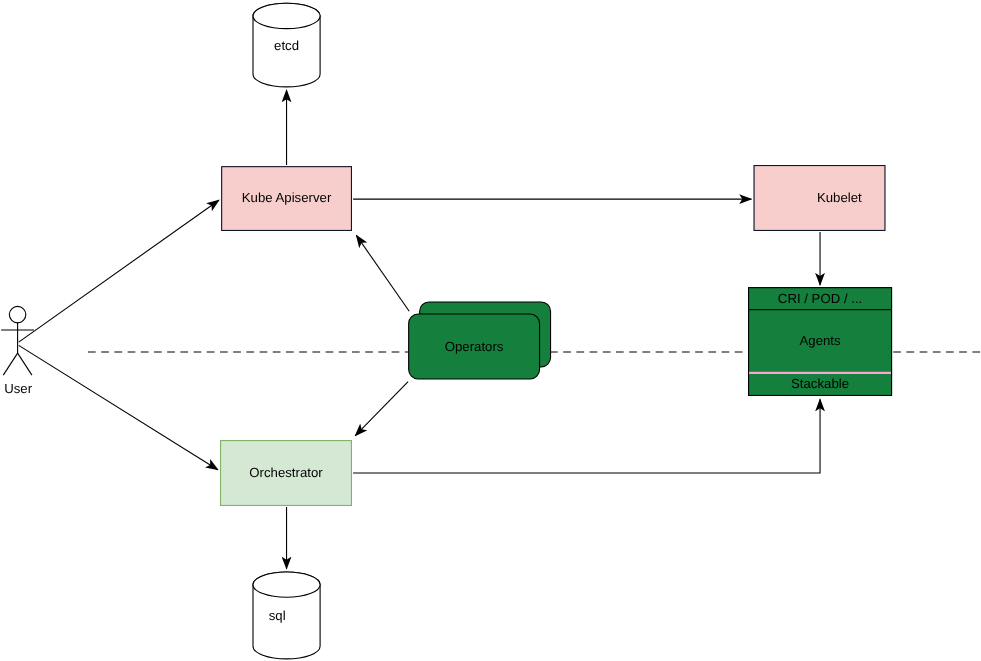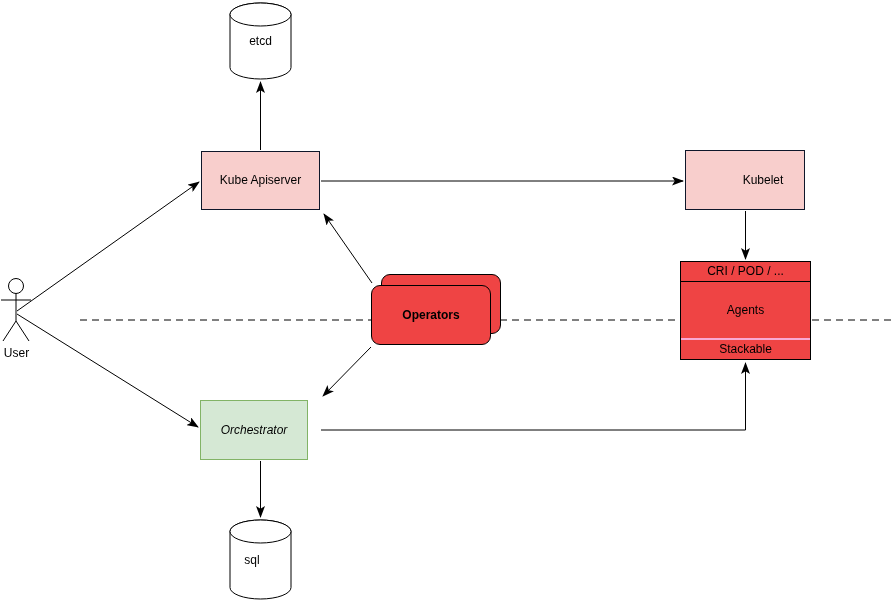--- a/index.html
+++ b/index.html
@@ -22,29 +22,29 @@
     position: absolute;
     box-sizing: border-box;
     display: flex;
     align-items: center;
     justify-content: center;
     text-align: center;
     line-height: 1.2;
   }
   .node-pink   { background: #f8cecc; border: 1px solid #0f172a; }
   .node-green  { background: #d5e8d4; border: 1px solid #82b366; }
-  .node-plain  { background: #ef4444; border: 1px solid #000000; }
+  .node-plain  { background: #15803d; border: 1px solid #000000; }
   .rounded     { border-radius: 9px; }
 
   .apiserver    { left: 201px; top: 151px; width: 119px; height: 59px; }
   .kubelet      { left: 685px; top: 150px; width: 120px; height: 60px; padding-left: 36px; }
-  .orchestrator { left: 200px; top: 400px; width: 108px; height: 60px; font-style: italic; }
+  .orchestrator { left: 200px; top: 400px; width: 120px; height: 60px; }
 
   .operators-back  { left: 381px; top: 274px; width: 120px; height: 60px; }
-  .operators-front { left: 371px; top: 285px; width: 120px; height: 60px; font-weight: bold; }
+  .operators-front { left: 371px; top: 285px; width: 120px; height: 60px; }
 
   .cri-box {
     left: 680px; top: 261px; width: 131px; height: 99px;
     flex-direction: column;
     align-items: stretch;
     justify-content: flex-start;
     padding: 0;
   }
   .cri-row {
     display: flex;

